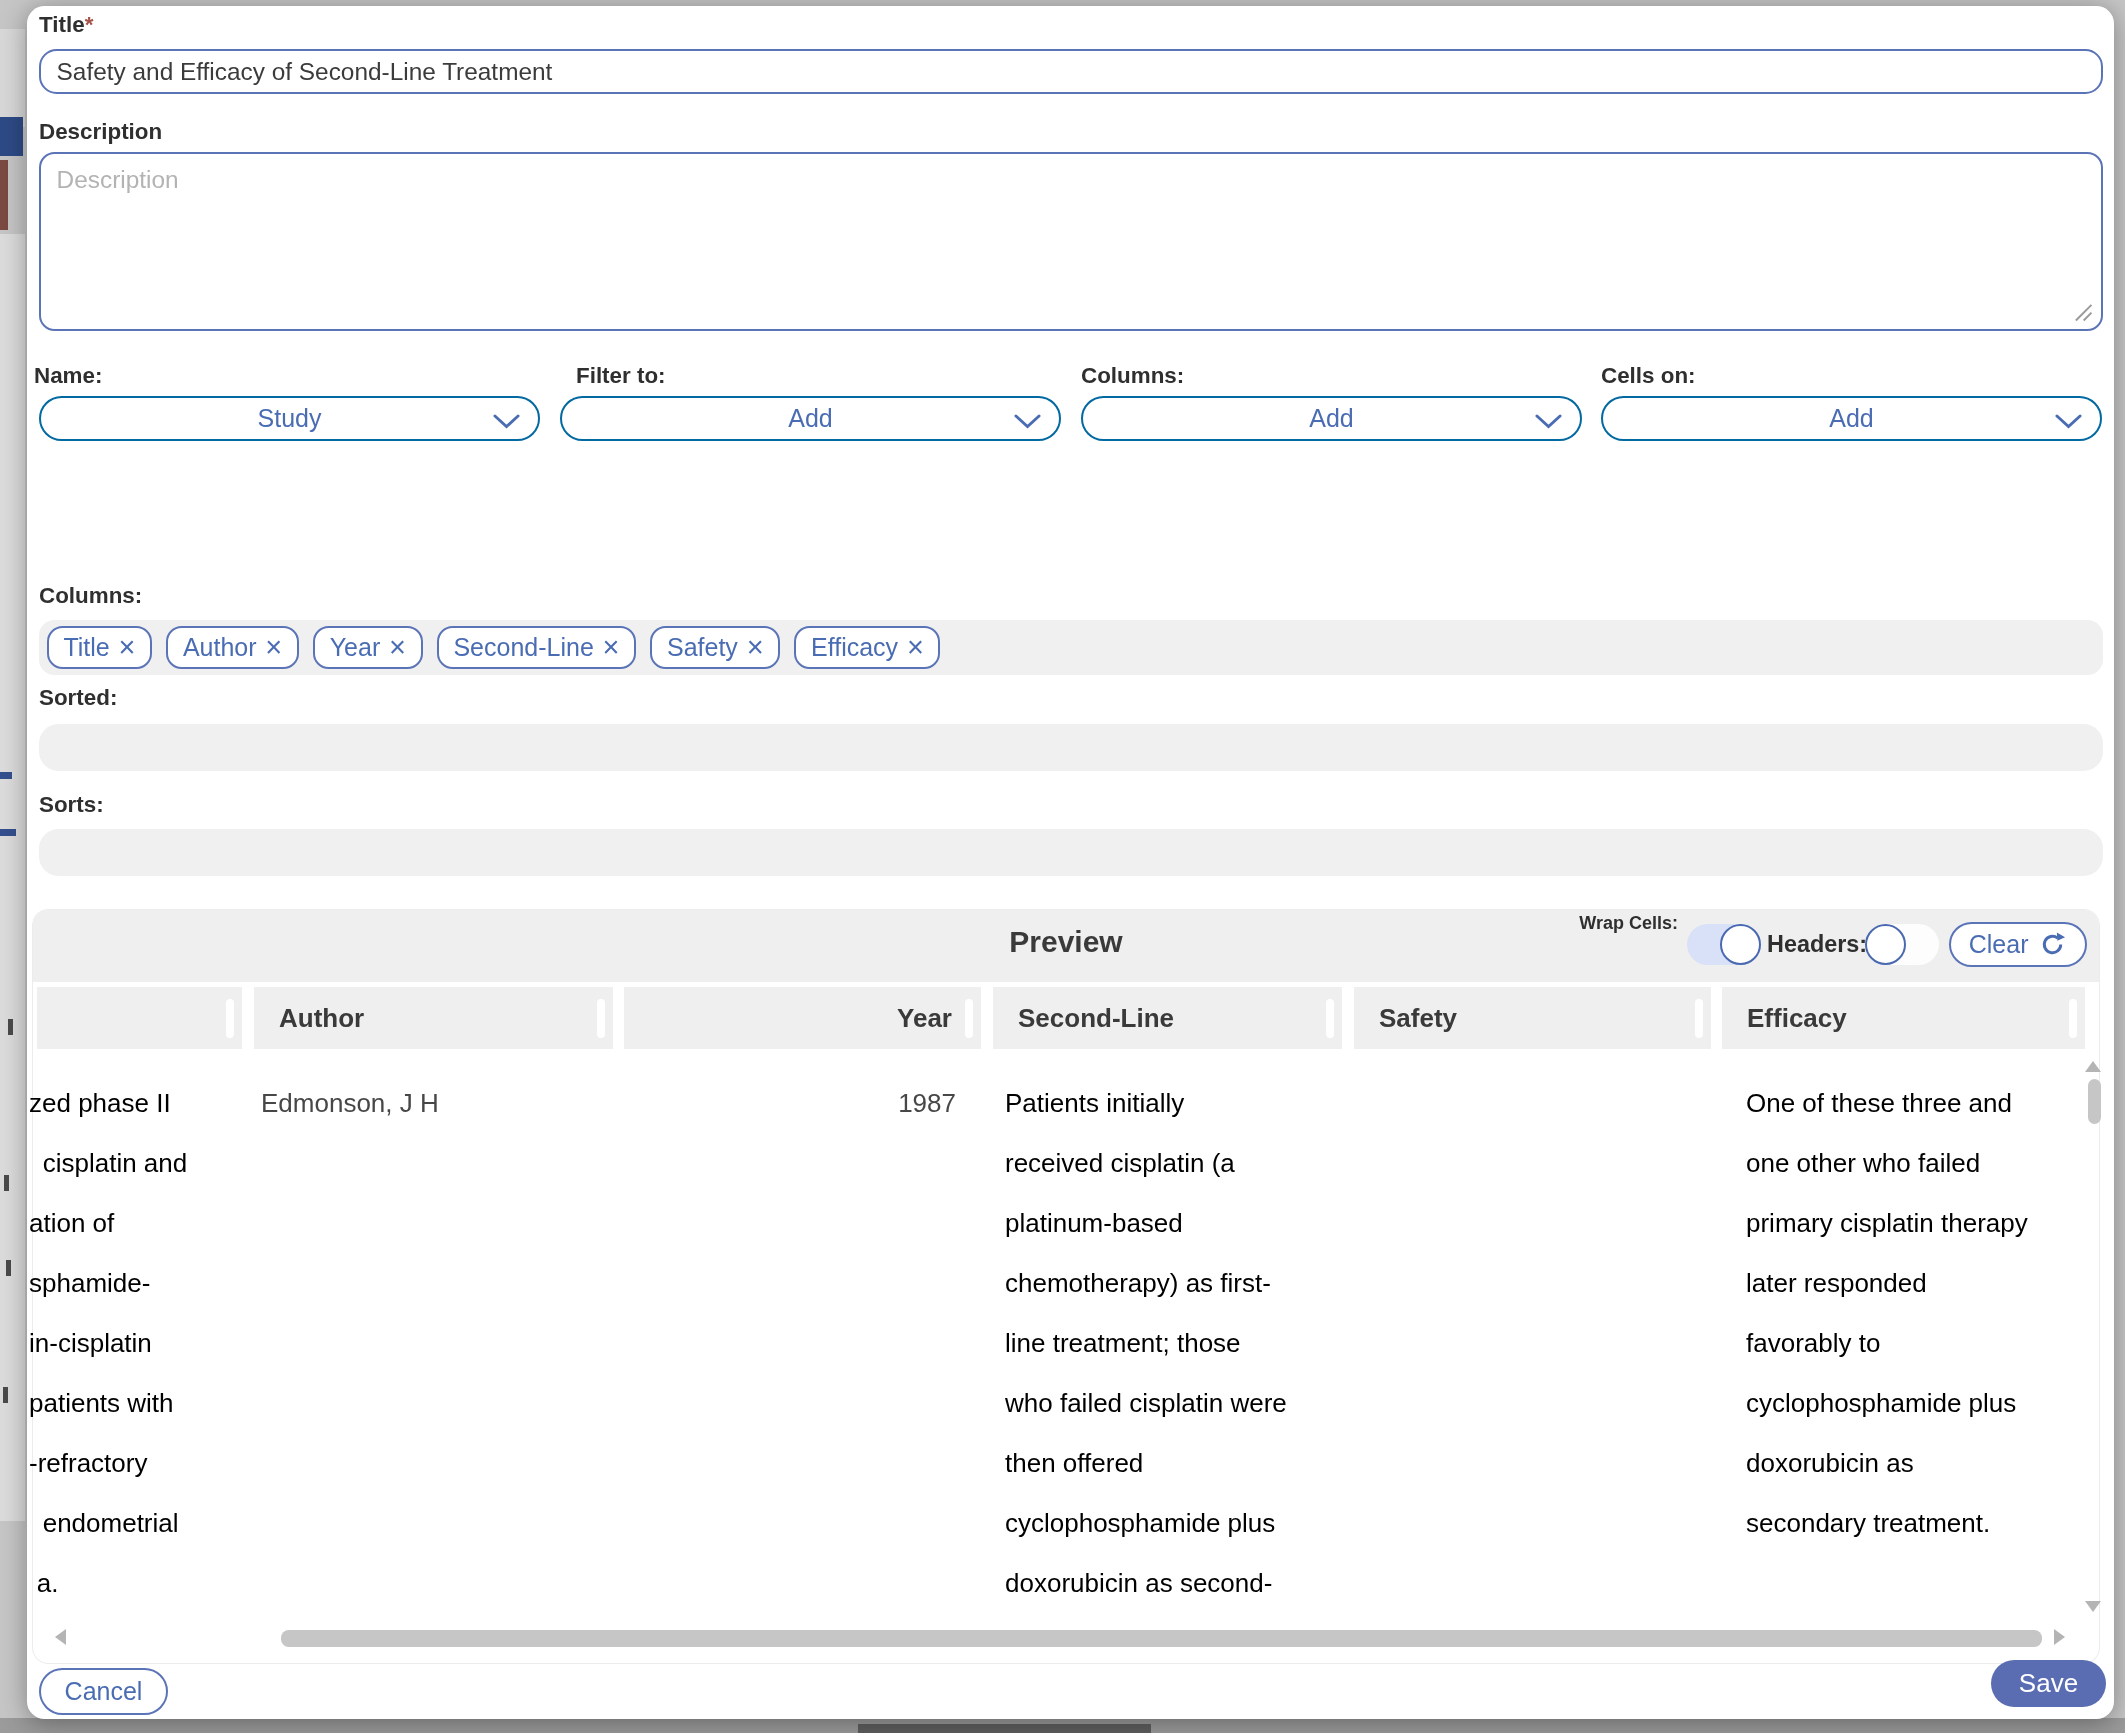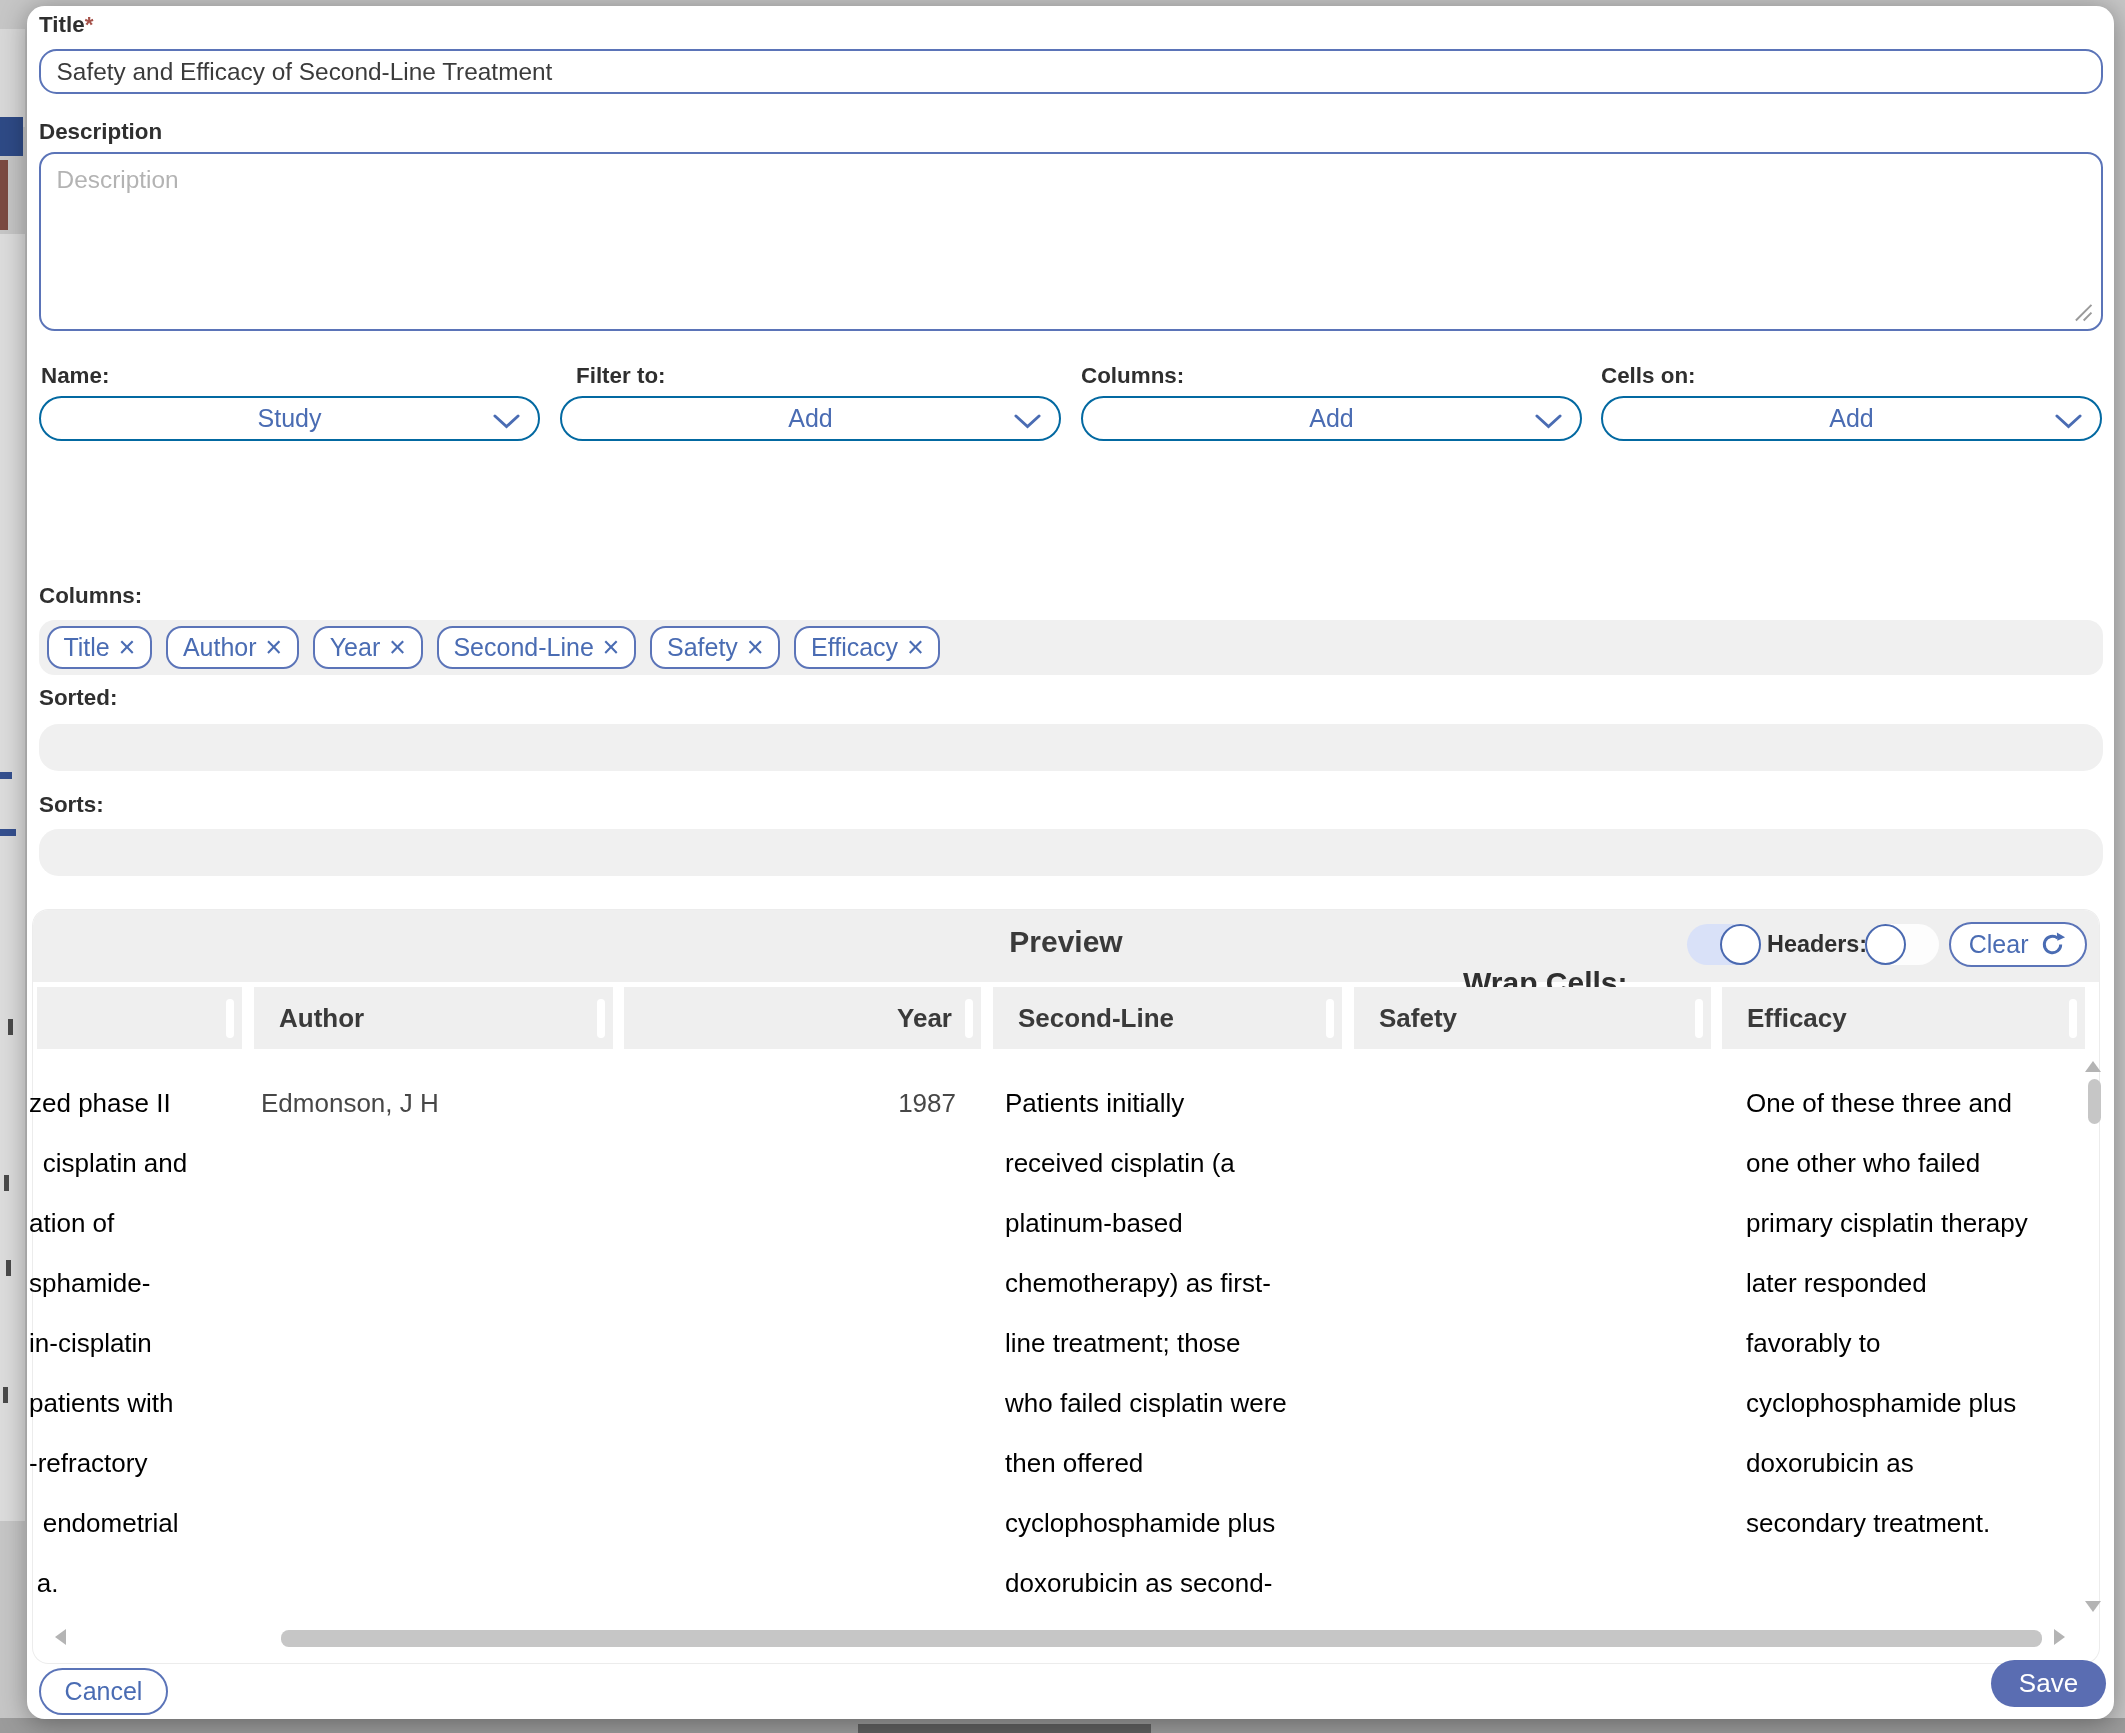--- a/index.html
+++ b/index.html
@@ -128,21 +128,21 @@
   <span>Title</span><span class="req">*</span>
 </div>
 <input class="text-input" style="left: 39px; top: 49px; width: 2064px; height: 45px;" value="Safety and Efficacy of Second-Line Treatment">
 
 <div class="lbl" style="left:39px;top:119px">Description</div>
 <textarea class="textarea" style="left: 39px; top: 152px; width: 2064px; height: 179px;" placeholder="Description"></textarea>
 <svg class="resize-glyph" style="left:2071px;top:300px" width="23.4" height="23.4" viewBox="0 0 24 24">
   <path d="M5 21 L21 5 M13 21 L21 13" stroke="#9a9a9a" stroke-width="2" fill="none"></path>
 </svg>
 
-<div class="lbl" style="left:41px;top:363px">Name:</div>
+<div class="lbl" style="left:34px;top:363px">Name:</div>
 <div class="lbl" style="left:576px;top:363px">Filter to:</div>
 <div class="lbl" style="left:1081px;top:363px">Columns:</div>
 <div class="lbl" style="left:1601px;top:363px">Cells on:</div>
 
 <div class="dd" style="left:39px;top:396px;width:501px">
   <span>Study</span>
   <svg class="chev" width="27" height="15.6" viewBox="0 0 28 16">
       <path d="M2 2 L14 13 L26 2" fill="none" stroke="#4a6cb3" stroke-width="3" stroke-linecap="round"></path>
     </svg>
 </div>
@@ -195,21 +195,21 @@
 
 <div class="lbl" style="left:39px;top:685px">Sorted:</div>
 <div class="graybar" style="left:39px;top:724px;width:2064px;height:47px"></div>
 <div class="lbl" style="left:39px;top:792px">Sorts:</div>
 <div class="graybar" style="left:39px;top:829px;width:2064px;height:47px"></div>
 
 <div class="panel"></div>
 <div class="panel-titlebar"></div>
 <div class="preview-title">Preview</div>
 
-<div class="lbl" style="left:1463px;top:966px;width:215px;text-align:left;font-size:30px">Wrap Cells:</div>
+<div class="lbl" style="left:1463px;top:913px;width:215px;text-align:right;font-size:18px">Wrap Cells:</div>
 <div class="toggle on" style="left:1687px;top:924px">
   <span class="knob"></span>
 </div>
 <div class="lbl" style="left:1767px;top:931px;font-size:23.4px">Headers:</div>
 <div class="toggle off" style="left:1865px;top:924px">
   <span class="knob"></span>
 </div>
 <button class="btn-outline" style="left:1949px;top:922px;width:138px;height:45px">
   <span>Clear</span>
   <svg width="29" height="29" viewBox="0 0 30 30">

